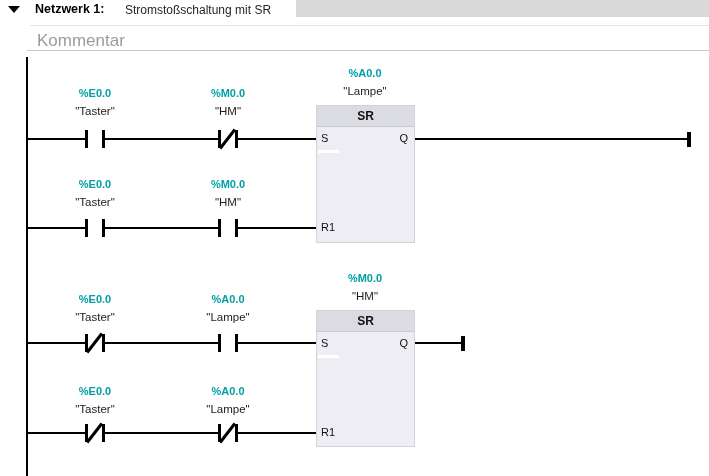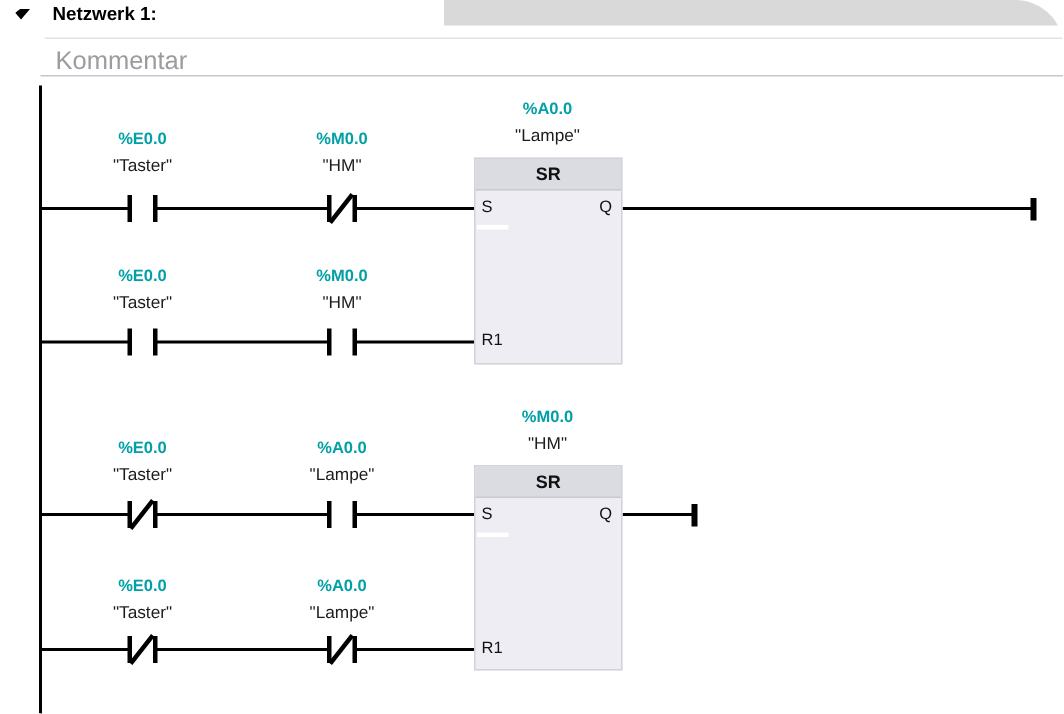--- a/index.html
+++ b/index.html
@@ -1,18 +1,18 @@
 <!DOCTYPE html>
 <html><head>
 <meta charset="utf-8">
 <style>
   html,body { margin:0; padding:0; background:#fff; }
   .screen {
     position:relative; width:709px; height:476px; background:#ffffff;
-    font-family:"Liberation Sans", sans-serif; overflow:hidden;border-radius:32px;
+    font-family:"Liberation Sans", sans-serif; overflow:hidden;
   }
   
   .hdr-band { position:absolute; left:296px; top:0; width:413px; height:17px; background:#d9d9d9; }
   .tri { position:absolute; left:8px; top:6px; width:0; height:0;
          border-left:6px solid transparent; border-right:6px solid transparent; border-top:7px solid #000; cursor:pointer; }
   .net-label { position:absolute; left:35px; top:2px; font-size:12.5px; font-weight:bold; color:#000; white-space:nowrap; }
   .net-title { position:absolute; left:125px; top:3px; font-size:12px; color:#262626; white-space:nowrap; }
   .sep1 { position:absolute; left:30px; top:25px; width:679px; height:1px; background:#e2e2e2; }
   .comment { position:absolute; left:37px; top:31px; font-size:17px; color:#9c9ca0; }
   .sep2 { position:absolute; left:27px; top:50px; width:682px; height:1px; background:#c6c6cf; }
@@ -37,20 +37,21 @@
   .s-underline { position:absolute; left:1px; top:44px; width:21px; height:3px; background:#fff; }
 </style>
 </head>
 <body>
 
 <div class="screen">
 
   <div class="hdr-band"></div>
   <div class="tri"></div>
   <div class="net-label">Netzwerk 1:</div>
+  <div class="net-title">Stromstoßschaltung mit SR</div>
   <div class="sep1"></div>
   <div class="comment">Kommentar</div>
   <div class="sep2"></div>
 
   <div class="wire rail"></div>
 
   <div class="wire h" style="left:27px; top:138px; width:289px;"></div>
   <div class="wire h" style="left:27px; top:227px; width:289px;"></div>
   <div class="wire h" style="left:27px; top:342px; width:289px;"></div>
   <div class="wire h" style="left:27px; top:432px; width:289px;"></div>

